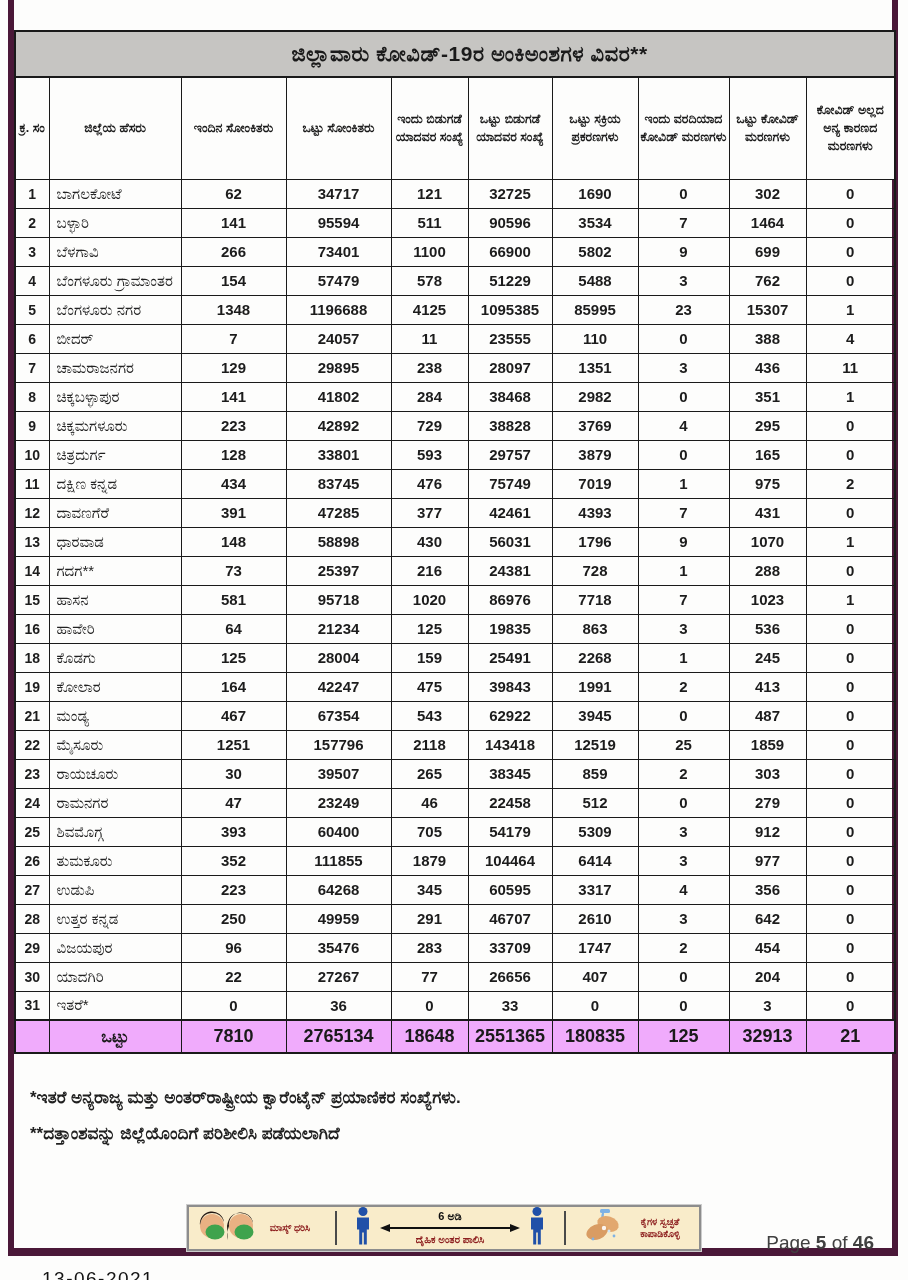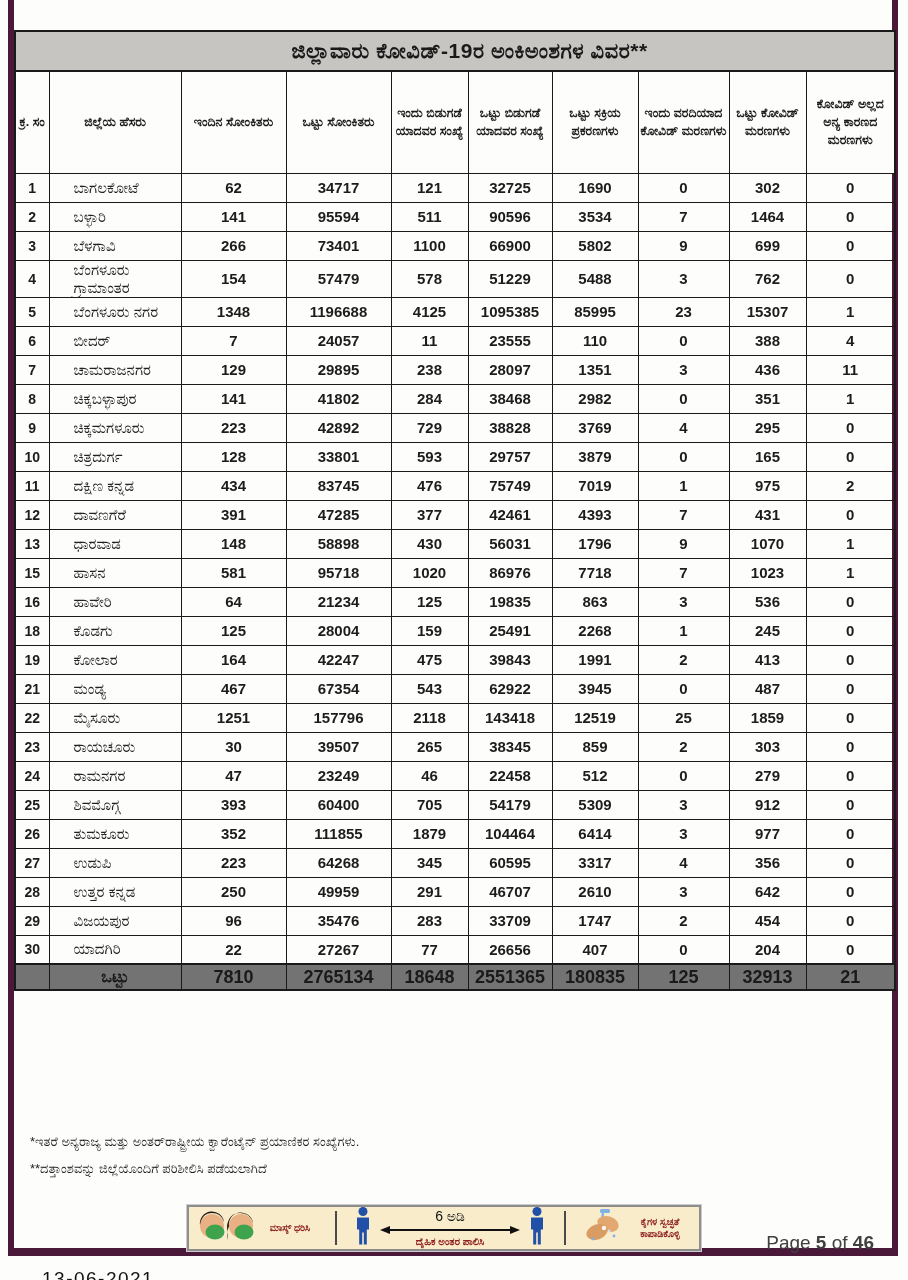--- a/index.html
+++ b/index.html
@@ -35,21 +35,21 @@
     border: 2px solid #1a1a1a;
   }
   .stats-table td, .stats-table th {
     border: 1px solid #1a1a1a;
     vertical-align: middle;
     text-align: center;
     overflow: hidden;
   }
   .title-cell {
     background: #c6c5c2;
-    height: 40px;
+    height: 46px;
     font-size: 21px;
     font-weight: 700;
     letter-spacing: 0.5px;
     border-bottom: 2px solid #1a1a1a !important;
     padding-left: 29px;
   }
   .head-row th {
     height: 102px;
     font-size: 12.5px;
     font-weight: 600;
@@ -58,40 +58,41 @@
     background: #fdfdfc;
   }
   tbody td {
     height: 29px;
     font-size: 15px;
     font-weight: 600;
     color: #1c1c1c;
   }
   tbody td.district-cell {
     text-align: left;
-    padding-left: 24px;
+    padding-left: 7px;
     font-weight: 400;
     font-size: 15px;
     color: #222222;
   }
   tbody td.serial-cell { font-size: 14px; font-weight: 600; }
   .total-row td {
-    background: #737373;
-    height: 26px;
+    background: #f0abfc;
+    height: 33px;
     font-size: 18px;
     font-weight: 700;
     border-top: 2px solid #1a1a1a;
   }
   .total-row td.total-label-cell { font-size: 16px; }
   .footnotes {
     position: absolute;
-    left: 30px; top: 1128px;
-    font-size: 13px;
+    left: 30px; top: 1080px;
+    font-size: 17px;
     line-height: 2.1;
     color: #1f1f1f;
+    font-weight: bold;
   }
   .footer-date {
     position: absolute;
     left: 42px; top: 1228px;
     font-size: 19px;
     letter-spacing: 1.5px;
     color: #141414;
     margin-top: 40px;
   }
   .footer-page {
@@ -121,21 +122,21 @@
     color: #8e2020;
     line-height: 1.25;
     text-align: center;
     width: 52px;
   }
   .distance-mid {
     display: flex; flex-direction: column;
     align-items: center; justify-content: center;
     width: 148px;
   }
-  .distance-feet { font-size: 14px; font-weight: 400; color: #101010; }
+  .distance-feet { font-size: 11px; font-weight: 700; color: #101010; }
   .distance-label { font-size: 10px; font-weight: 700; color: #8e2020; margin-top: 1px; }
 </style>
 </head>
 <body>
 
 <div class="page">
   <div class="page-frame"></div>
 
   <table class="stats-table">
     <colgroup>
@@ -318,20 +319,32 @@
           <td>148</td>
           <td>58898</td>
           <td>430</td>
           <td>56031</td>
           <td>1796</td>
           <td>9</td>
           <td>1070</td>
           <td>1</td>
         </tr>
         <tr>
+          <td class="serial-cell">14</td>
+          <td class="district-cell">ಗದಗ**</td>
+          <td>73</td>
+          <td>25397</td>
+          <td>216</td>
+          <td>24381</td>
+          <td>728</td>
+          <td>1</td>
+          <td>288</td>
+          <td>0</td>
+        </tr>
+        <tr>
           <td class="serial-cell">15</td>
           <td class="district-cell">ಹಾಸನ</td>
           <td>581</td>
           <td>95718</td>
           <td>1020</td>
           <td>86976</td>
           <td>7718</td>
           <td>7</td>
           <td>1023</td>
           <td>1</td>
@@ -483,20 +496,32 @@
         <tr>
           <td class="serial-cell">30</td>
           <td class="district-cell">ಯಾದಗಿರಿ</td>
           <td>22</td>
           <td>27267</td>
           <td>77</td>
           <td>26656</td>
           <td>407</td>
           <td>0</td>
           <td>204</td>
+          <td>0</td>
+        </tr>
+        <tr>
+          <td class="serial-cell">31</td>
+          <td class="district-cell">ಇತರೆ*</td>
+          <td>0</td>
+          <td>36</td>
+          <td>0</td>
+          <td>33</td>
+          <td>0</td>
+          <td>0</td>
+          <td>3</td>
           <td>0</td>
         </tr>
       </tbody>
     <tfoot>
       <tr class="total-row">
         <td></td>
         <td class="total-label-cell">ಒಟ್ಟು</td>
         <td>7810</td>
         <td>2765134</td>
         <td>18648</td>

